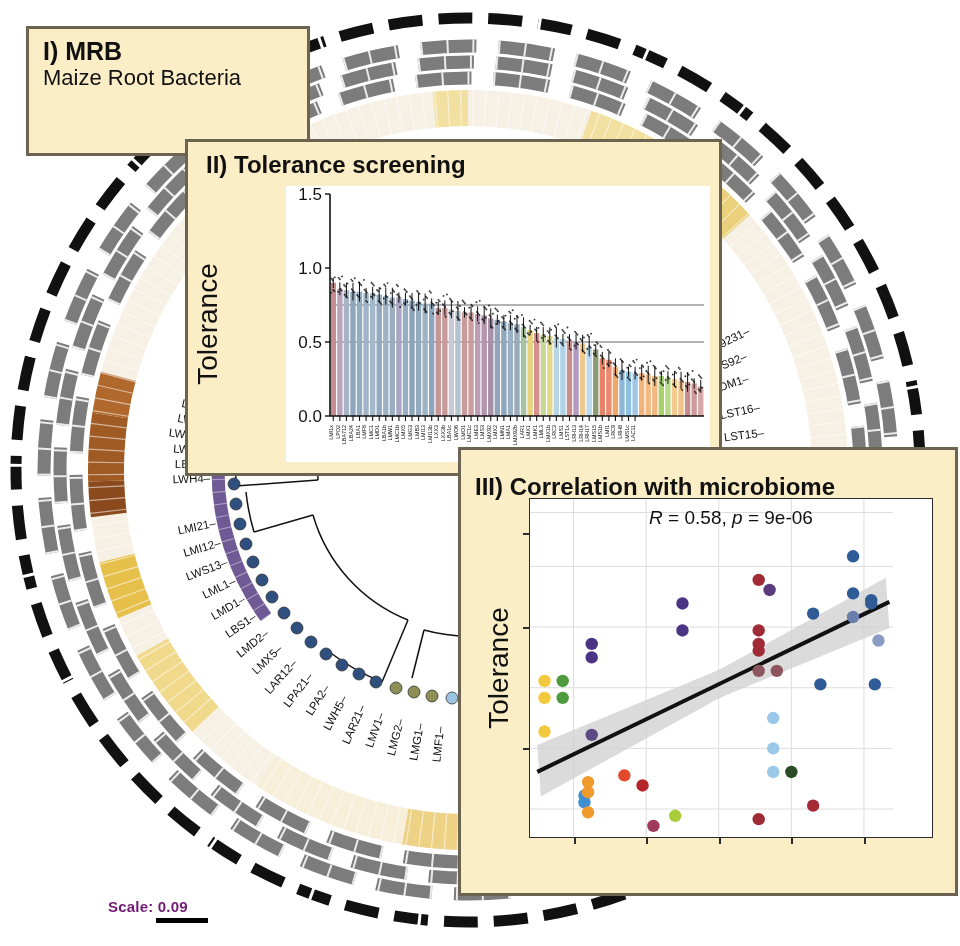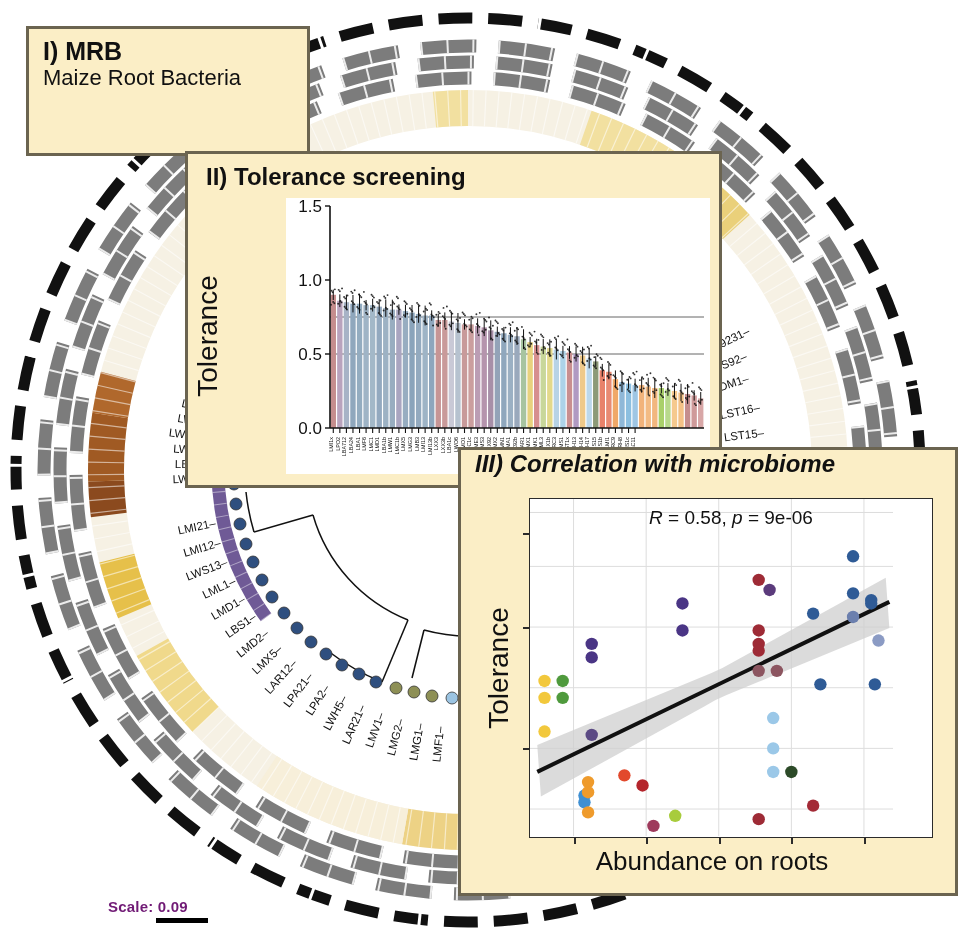--- a/index.html
+++ b/index.html
@@ -20,32 +20,32 @@
   .panel{position:absolute;background:#fbeec6;border:3px solid #6b6450;
          box-sizing:border-box;}
   .panel-title{font-weight:bold;color:#111;}
 
   
   #panel-1{left:26px;top:26px;width:284px;height:130px;padding:8px 4px 0 14px;}
   #panel-1 .l1{font-size:25px;font-weight:bold;line-height:1.12;}
   #panel-1 .l2{font-size:22px;line-height:1.22;font-weight:400;}
 
   
-  #panel-2{left:185px;top:139px;width:537px;height:337px;margin-top:12px;}
+  #panel-2{left:185px;top:139px;width:537px;height:337px;}
   #panel-2 .panel-title{font-size:24px;margin:9px 0 4px 18px;}
   #p2-plotbox{position:absolute;left:98px;top:44px;width:424px;height:276px;
               background:#fff;}
   #p2-ylab{position:absolute;left:-2px;top:44px;width:44px;height:276px;}
   #p2-ylab span{display:block;position:absolute;left:50%;top:50%;
       transform:translate(-50%,-50%) rotate(-90deg);white-space:nowrap;
       font-size:28px;}
 
   
   #panel-3{left:458px;top:447px;width:500px;height:449px;}
-  #panel-3 .panel-title{font-size:24px;margin:0 0 2px 14px;font-style:italic;}
+  #panel-3 .panel-title{font-size:24px;margin:23px 0 2px 14px;}
   #p3-plotbox{position:absolute;left:68px;top:48px;width:404px;height:340px;
               background:#fff;border:1.5px solid #2b2b2b;box-sizing:border-box;}
   #p3-ylab{position:absolute;left:14px;top:48px;width:48px;height:340px;}
   #p3-ylab span{display:block;position:absolute;left:50%;top:50%;
       transform:translate(-50%,-50%) rotate(-90deg);white-space:nowrap;
       font-size:28px;}
   #p3-xlab{position:absolute;left:68px;top:396px;width:366px;text-align:center;
       font-size:26px;}
   #p3-stat{position:absolute;left:0;top:8px;width:100%;text-align:center;
       font-size:19px;}
@@ -937,16 +937,15 @@
           <circle cx="323.07" cy="57.29000000000002" r="6.2" fill="#2f5b96"></circle>
           <circle cx="323.07" cy="94.36000000000001" r="6.2" fill="#2f5b96"></circle>
           <circle cx="323.07" cy="117.94999999999999" r="6.2" fill="#6b7fae"></circle>
           <circle cx="341.21999999999997" cy="101.10000000000002" r="6.2" fill="#2f5b96"></circle>
           <circle cx="341.21999999999997" cy="104.47000000000003" r="6.2" fill="#2f5b96"></circle>
           <circle cx="348.47999999999996" cy="141.54000000000002" r="6.2" fill="#8b9bc4"></circle>
           <circle cx="344.84999999999997" cy="185.35" r="6.2" fill="#2f5b96"></circle>
         </svg>
     <div style="position: absolute; bottom: -7px; left: 43.56px; width: 2px; height: 7px; background: rgb(43, 43, 43);"></div><div style="position: absolute; bottom: -7px; left: 116.16px; width: 2px; height: 7px; background: rgb(43, 43, 43);"></div><div style="position: absolute; bottom: -7px; left: 188.76px; width: 2px; height: 7px; background: rgb(43, 43, 43);"></div><div style="position: absolute; bottom: -7px; left: 261.36px; width: 2px; height: 7px; background: rgb(43, 43, 43);"></div><div style="position: absolute; bottom: -7px; left: 333.96px; width: 2px; height: 7px; background: rgb(43, 43, 43);"></div><div style="position: absolute; left: -7px; top: 249.38px; width: 7px; height: 2px; background: rgb(43, 43, 43);"></div><div style="position: absolute; left: -7px; top: 128.06px; width: 7px; height: 2px; background: rgb(43, 43, 43);"></div><div style="position: absolute; left: -7px; top: 33.7px; width: 7px; height: 2px; background: rgb(43, 43, 43);"></div></div>
 
-    <div id="p3-xlab">Abundance on roots</div>
   </div>
 
 </div>
 
 </body></html>

